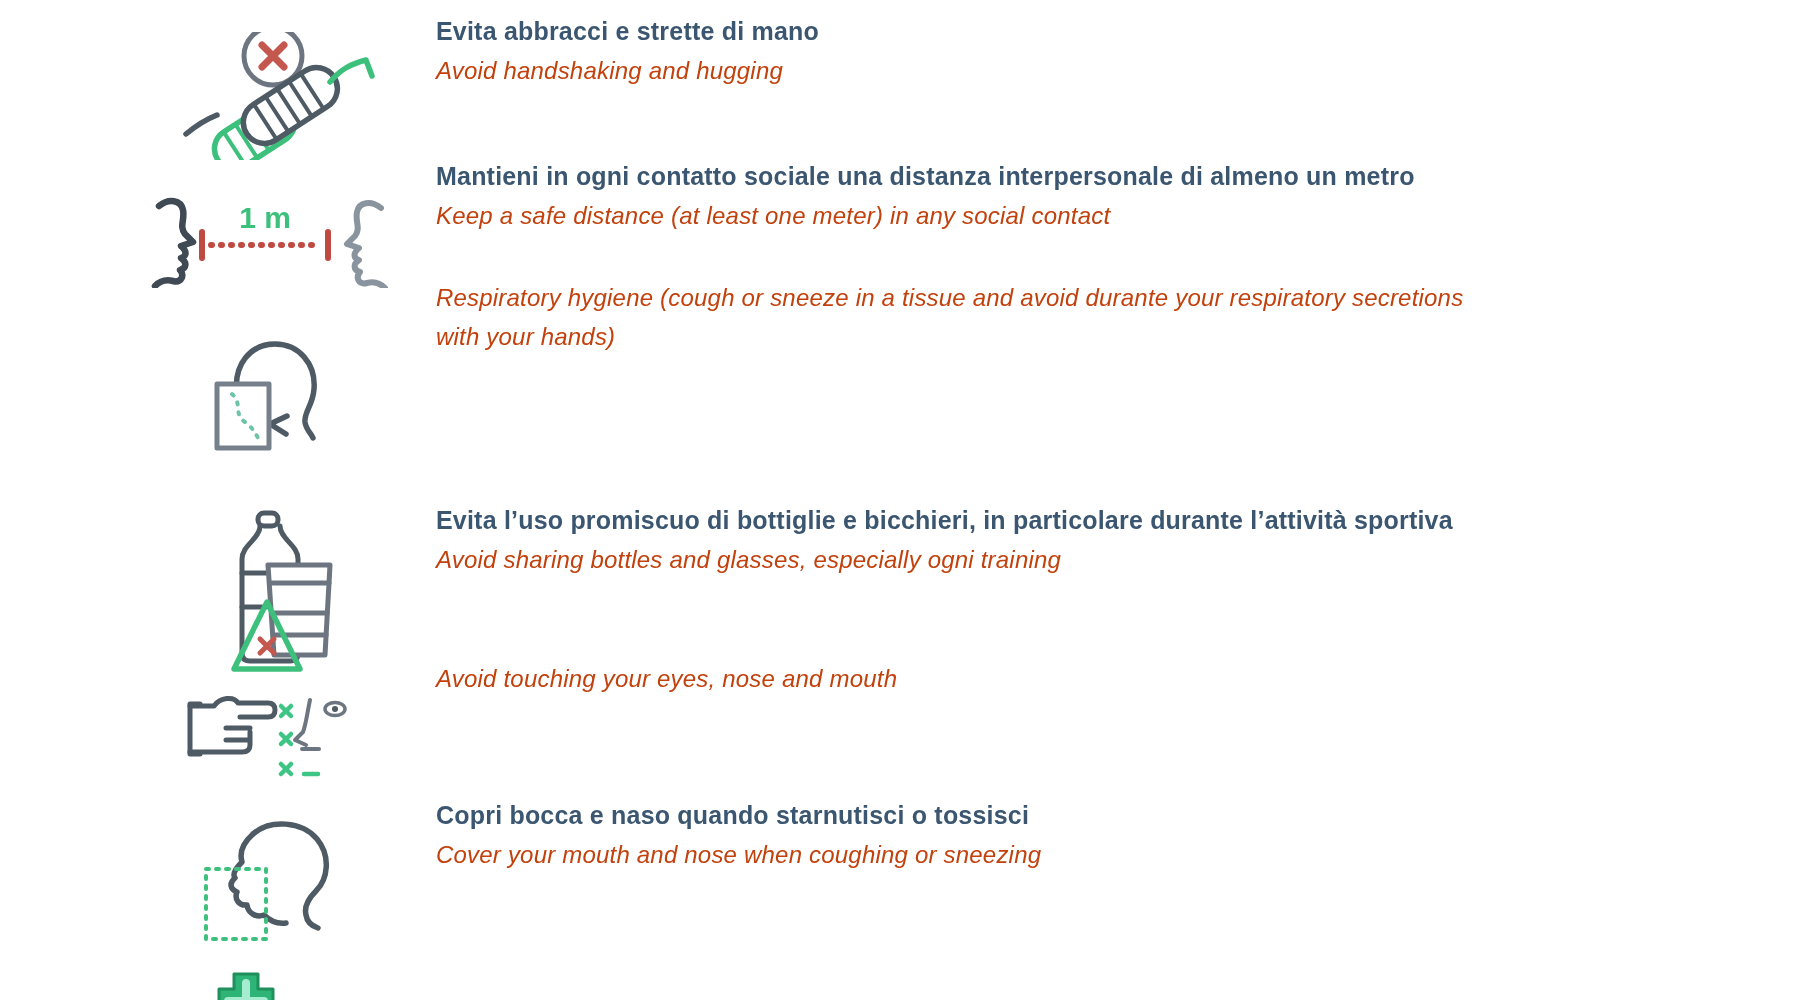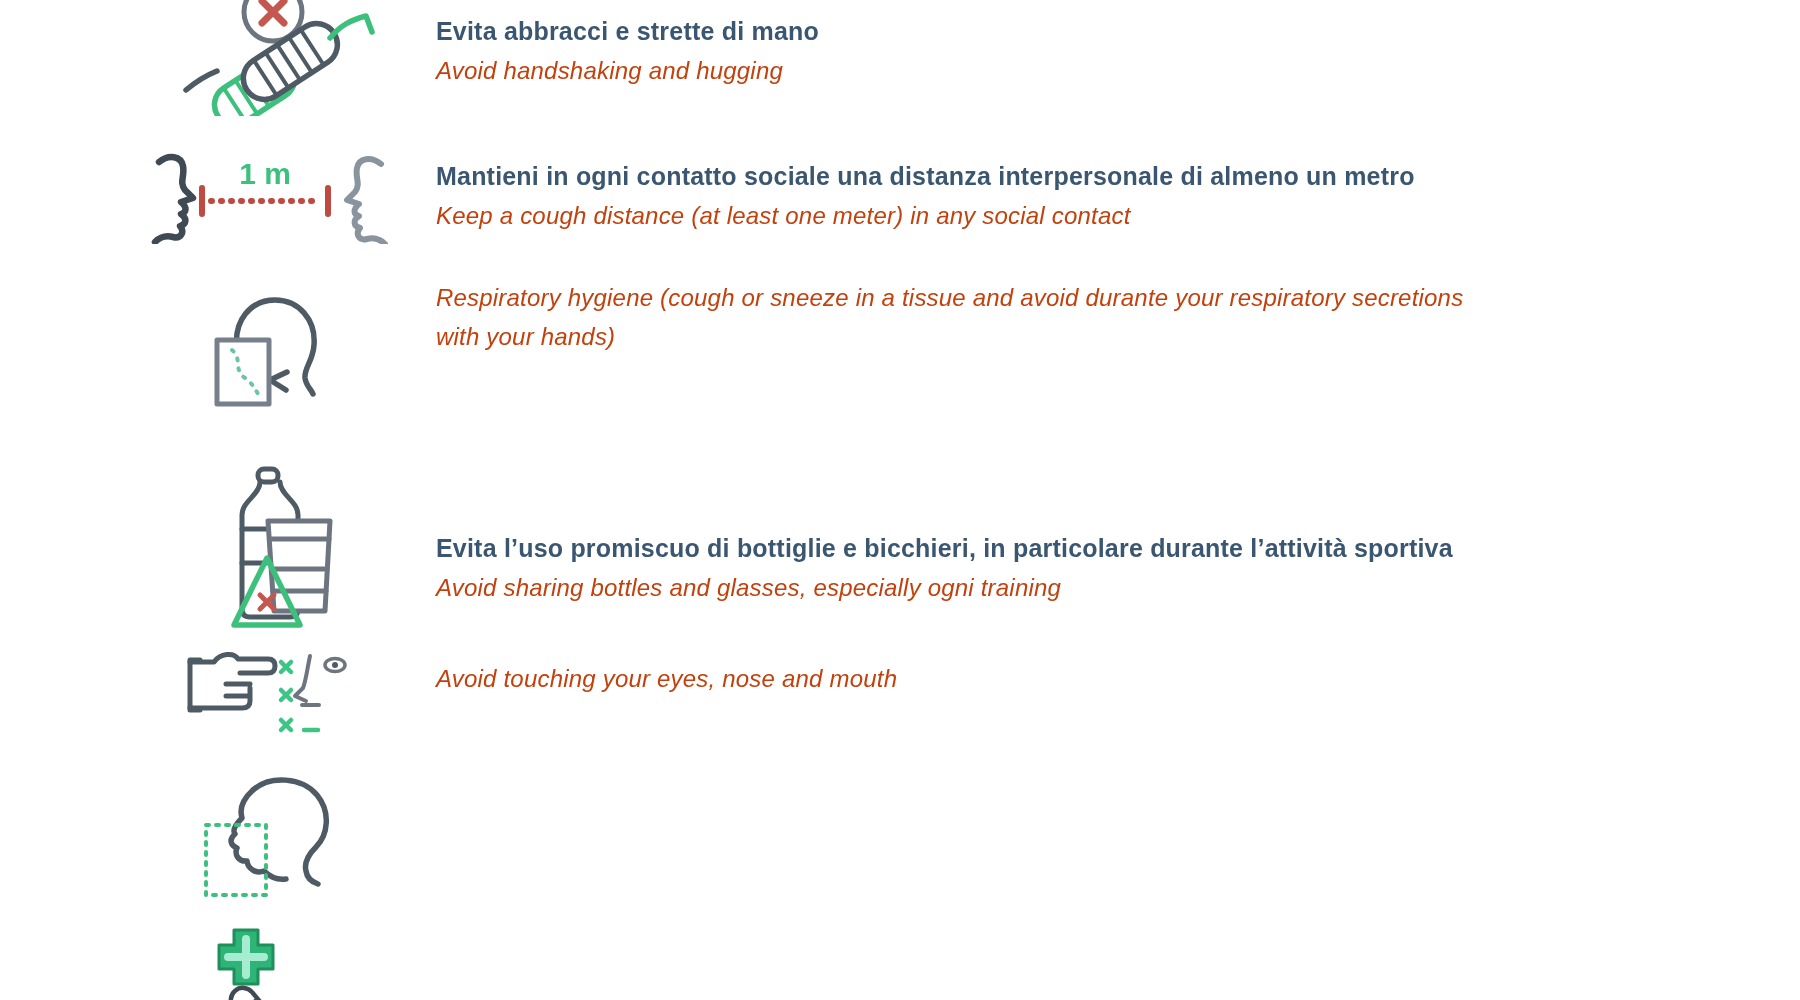--- a/index.html
+++ b/index.html
@@ -1,31 +1,31 @@
 <!DOCTYPE html>
 <html><head>
 <meta charset="utf-8">
 <style>
   html,body{margin:0;padding:0;background:#fff;}
   .page{
     position:relative;width:1476px;height:1000px;background:#ffffff;
     overflow:hidden;font-family:"Liberation Sans",sans-serif;
   }
-  .icon{position:absolute;}
+  .icon{position:absolute;margin-top:44px;}
   .icon svg{display:block;}
   .text{position:absolute;left:436px;width:1360px;}
   .title{
     font-weight:700;font-size:25px;line-height:39px;color:#3b5670;
     white-space:pre-line;letter-spacing:.2px;
   }
   .subtitle{
     font-style:italic;font-weight:400;font-size:24px;line-height:39px;
     color:#c2410c;white-space:pre-line;letter-spacing:.2px;
   }
-  .t1{top:12px;} .t2{top:157px;} .t3{top:278px;} .t4{top:501px;margin-top:28px;}
+  .t1{top:12px;} .t2{top:157px;} .t3{top:278px;} .t4{top:501px;}
   .t5{top:659px;} .t6{top:796px;} .t7{top:956px;}
 </style>
 </head>
 <body>
 
 <div class="page">
 
   <div class="icon" style="left:180px;top:-12px;">
     <svg width="200" height="128" viewBox="0 0 200 128">
       <g fill="none" stroke-linecap="round" stroke-linejoin="round">
@@ -55,21 +55,21 @@
         <path d="M14 10 C24 2 36 4 38 14 C40 24 34 30 40 38 L48 46 L36 50 C42 55 42 60 36 62 C42 66 42 72 35 74 C40 80 36 87 28 85 C20 83 14 86 10 90" stroke="#3f4a54" stroke-width="6.5"></path>
         <path d="M14 12 C24 4 36 6 38 16 C40 26 34 32 40 40 L48 48 L36 52 C42 57 42 62 36 64 C42 68 42 74 35 76 C40 82 36 89 28 87 C20 85 14 88 10 92" transform="translate(250 0) scale(-1 1)" stroke="#8a949e" stroke-width="6"></path>
         <path d="M57 36 V62 M183 36 V62" stroke="#bf4a42" stroke-width="6"></path>
         <path d="M66 49 H176" stroke="#bf4a42" stroke-width="6" stroke-dasharray="1 9" stroke-linecap="round"></path>
         <text x="120" y="32" text-anchor="middle" font-size="30" font-weight="bold" fill="#3cc07c" font-family="Liberation Sans, sans-serif">1 m</text>
       </g>
     </svg>
   </div>
   <div class="text t2">
     <div class="title">Mantieni in ogni contatto sociale una distanza interpersonale di almeno un metro</div>
-    <div class="subtitle">Keep a cough distance (at least one meter) in any social contact</div>
+    <div class="subtitle">Keep a safe distance (at least one meter) in any social contact</div>
   </div>
 
   <div class="icon" style="left:205px;top:290px;">
     <svg width="125" height="125" viewBox="0 0 125 125">
       <g fill="none" stroke-linecap="round" stroke-linejoin="round">
         <path d="M32 60 C28 30 46 10 70 10 C94 10 111 30 109 55 C108 71 99 78 100 88 C101 96 106 99 108 104" stroke="#4e5a64" stroke-width="5.5"></path>
         <path d="M82 82 L65 90 L81 100" stroke="#4e5a64" stroke-width="5.5"></path>
         <rect x="12" y="50" width="52" height="64" fill="#fff" stroke="#75808a" stroke-width="5"></rect>
         <path d="M27 60 C38 70 28 80 40 88 C46 92 50 98 54 106" stroke="#6cc4a5" stroke-width="4" stroke-dasharray="2 8"></path>
       </g>
@@ -121,20 +121,24 @@
 
   <div class="icon" style="left:198px;top:773px;">
     <svg width="145" height="125" viewBox="0 0 145 125">
       <g fill="none" stroke-linecap="round" stroke-linejoin="round">
         <path d="M55 17 C72 2 104 4 119 22 C133 39 130 62 118 74 C110 82 106 90 108 98 C109 105 114 109 120 111" stroke="#4e5a64" stroke-width="5.5"></path>
         <path d="M55 17 C45 26 41 35 44 45 C38 51 34 57 37 61 C31 66 32 72 39 75 C36 82 41 89 49 88 C50 96 58 101 66 98 C72 104 80 107 88 106" stroke="#4e5a64" stroke-width="5.5"></path>
         <rect x="8" y="52" width="60" height="70" fill="none" stroke="#3cc07c" stroke-width="4" stroke-dasharray="3 7"></rect>
       </g>
     </svg>
   </div>
+  <div class="text t6">
+    <div class="title">Copri bocca e naso quando starnutisci o tossisci</div>
+    <div class="subtitle">Cover your mouth and nose when coughing or sneezing</div>
+  </div>
 
   <div class="icon" style="left:200px;top:918px;">
     <svg width="100" height="82" viewBox="0 0 100 82">
       <path d="M34 12 H58 V27 H73 V51 H58 V66 H34 V51 H19 V27 H34 Z" fill="#2eb477" stroke="#1f8f5c" stroke-width="3" stroke-linejoin="round"></path>
       <path d="M46 21 V57 M28 39 H64" stroke="#a5ecd0" stroke-width="8" stroke-linecap="round" fill="none"></path>
       <g transform="rotate(-40 48 88)">
         <rect x="36" y="68" width="24" height="42" rx="12" fill="#fff" stroke="#3f4a54" stroke-width="4.5"></rect>
         <path d="M36 89 H60" stroke="#3f4a54" stroke-width="4.5"></path>
       </g>
     </svg>

